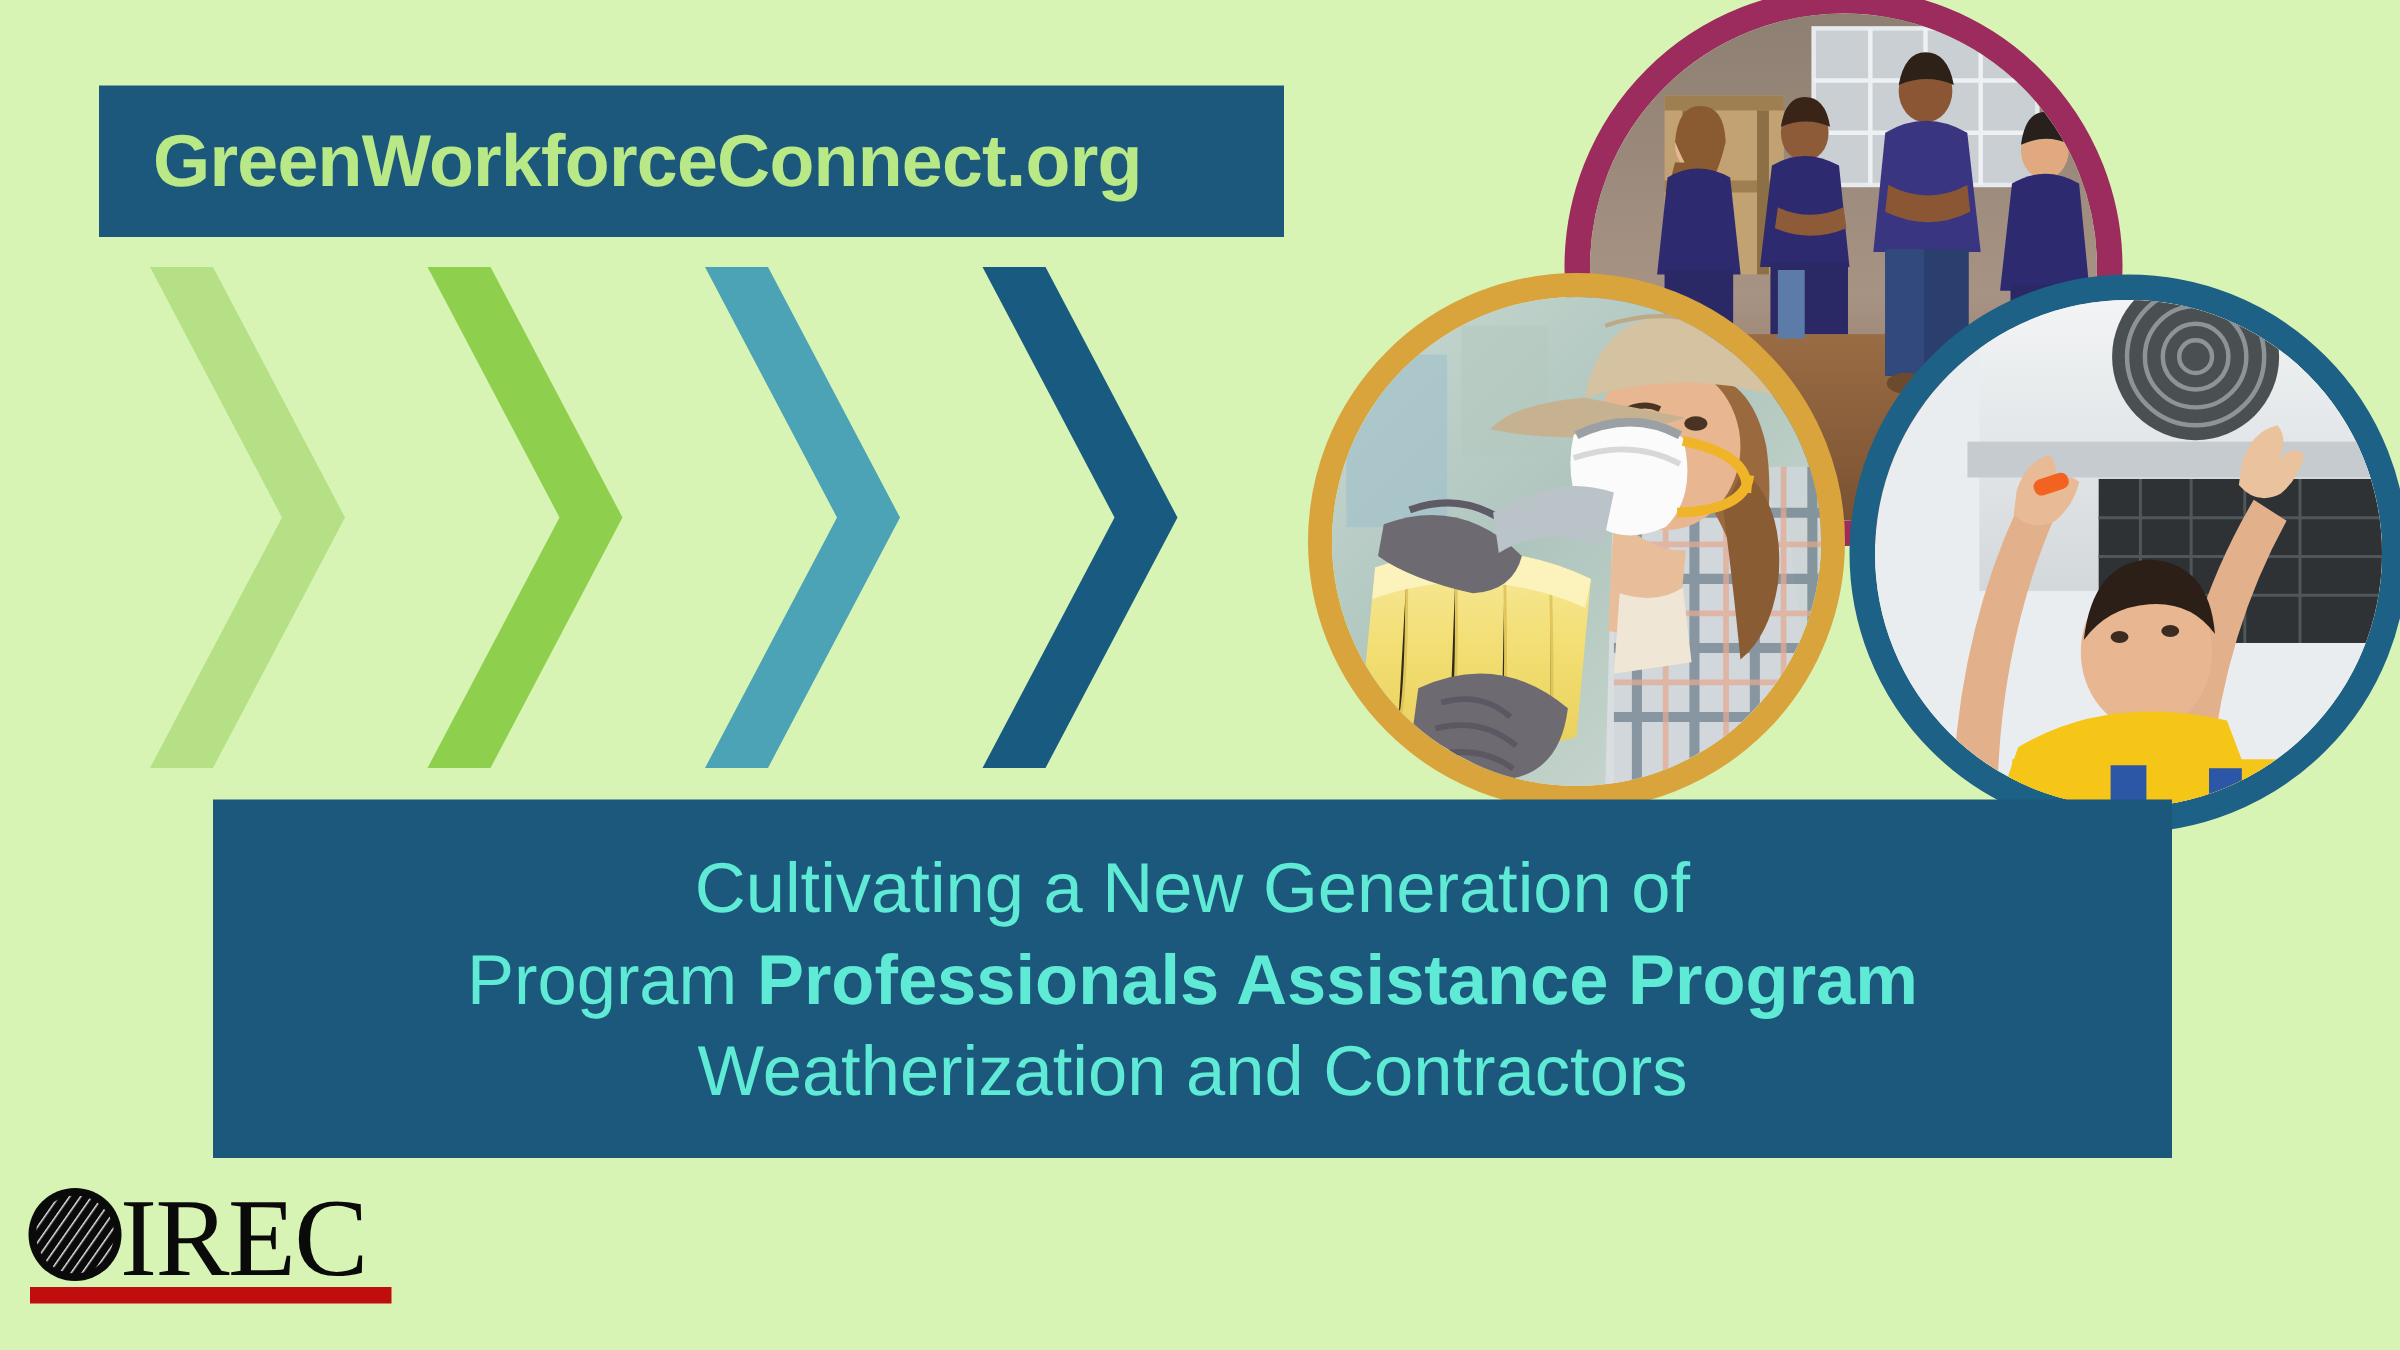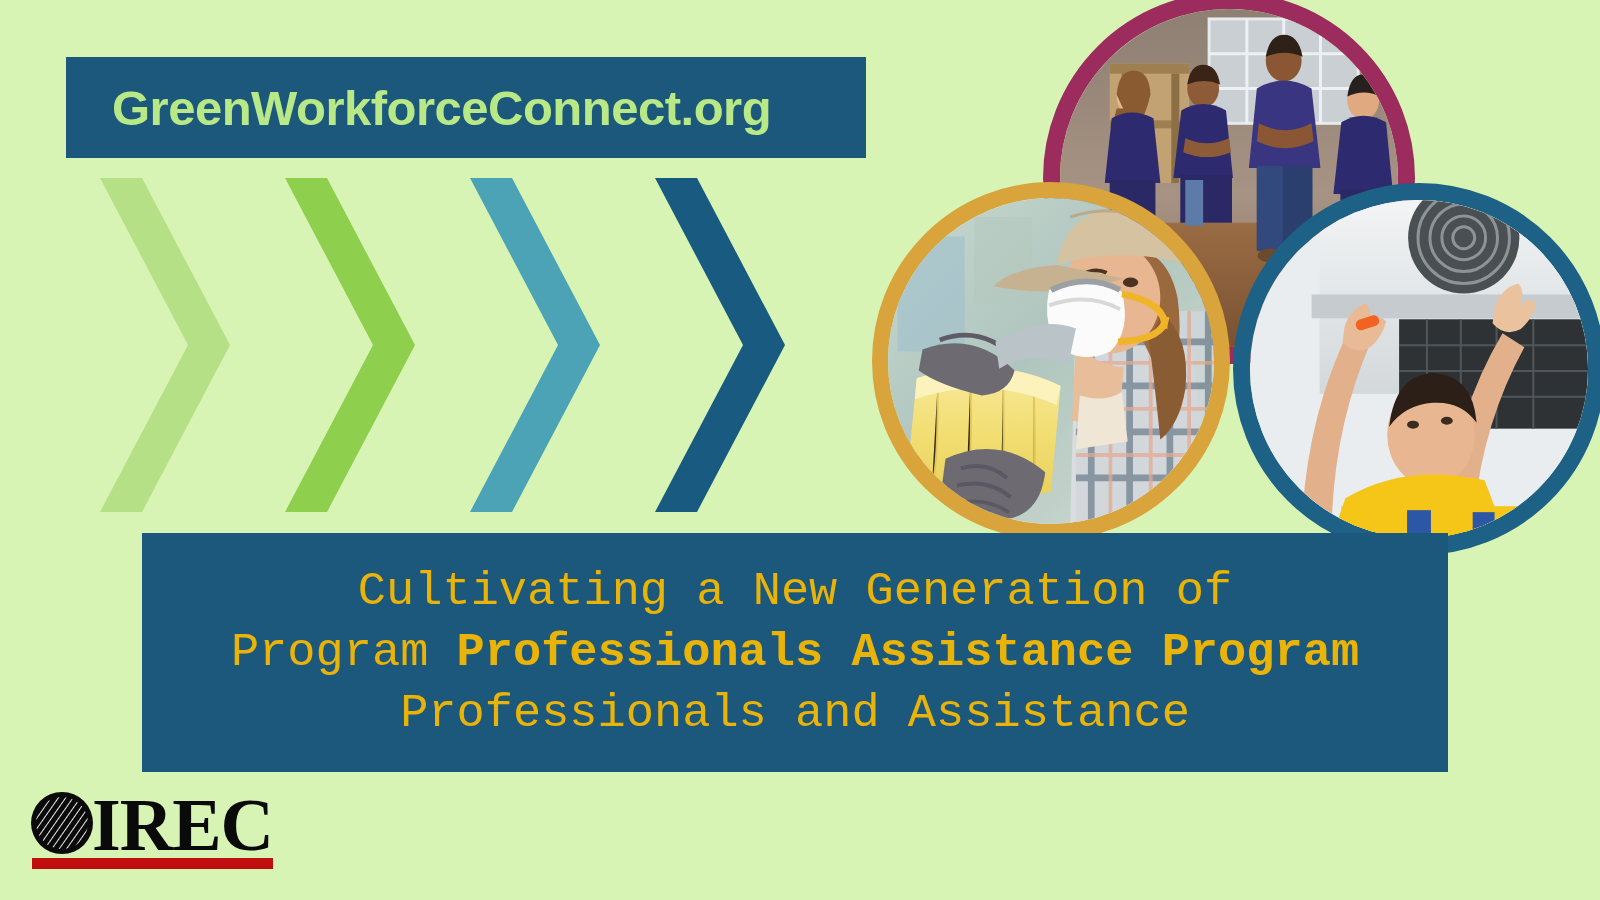--- a/index.html
+++ b/index.html
@@ -19,21 +19,20 @@
   
   #url-banner {
     position: absolute;
     left: 66px;
     top: 57px;
     width: 790px;
     height: 101px;
     background: #1b587c;
     display: flex;
     align-items: center;
-    padding-left: 10px;
   }
   #url-text {
     margin-left: 36px;
     font-size: 49px;
     font-weight: bold;
     color: #b8e986;
     letter-spacing: -0.5px;
     white-space: nowrap;
     font-family: "Liberation Sans", sans-serif;
   }
@@ -94,41 +93,40 @@
     width: 1306px;
     height: 239px;
     background: #1b587c;
     z-index: 6;
     display: flex;
     flex-direction: column;
     align-items: center;
     justify-content: center;
   }
   .headline-line {
-    color: #eab308;
+    color: #5eead4;
     font-size: 47px;
     line-height: 1.30;
     text-align: left;
     white-space: nowrap;
-    font-family: Liberation Mono, monospace;
+    font-family: Liberation Sans, sans-serif;
     font-weight: 400;
   }
   .headline-line.bold-mix .em {
     font-weight: bold;
   }
 
   
   #irec-logo {
     position: absolute;
-    left: 28px;
+    left: 16px;
     top: 788px;
     width: 265px;
     height: 90px;
     z-index: 7;
-    font-weight: bold;
   }
   #irec-logo svg { display: block; }
 </style>
 </head>
 <body>
 
 <div id="poster">
 
   <div id="url-banner">
     <span id="url-text">GreenWorkforceConnect.org</span>
@@ -360,21 +358,21 @@
         </g>
 
         <path d="M112 150 q44 -28 84 -14 l-8 38 q-40 -16 -72 4z" fill="#b9c3c8"></path>
       </svg>
     </div>
   </div>
 
   <div id="headline-banner">
     <div class="headline-line">Cultivating a New Generation of</div>
     <div class="headline-line bold-mix"><span>Program </span><span class="em">Professionals Assistance Program</span></div>
-    <div class="headline-line">Professionals and Assistance</div>
+    <div class="headline-line">Weatherization and Contractors</div>
   </div>
 
   <div id="irec-logo">
     <svg width="265" height="90" viewBox="0 0 265 90" xmlns="http://www.w3.org/2000/svg">
       <defs>
         <pattern id="hatchMark" width="6" height="6" patternUnits="userSpaceOnUse" patternTransform="rotate(35)">
           <rect width="6" height="6" fill="#0a0a0a"></rect>
           <line x1="0" y1="0" x2="0" y2="6" stroke="#e8e8e8" stroke-width="2"></line>
         </pattern>
       </defs>

